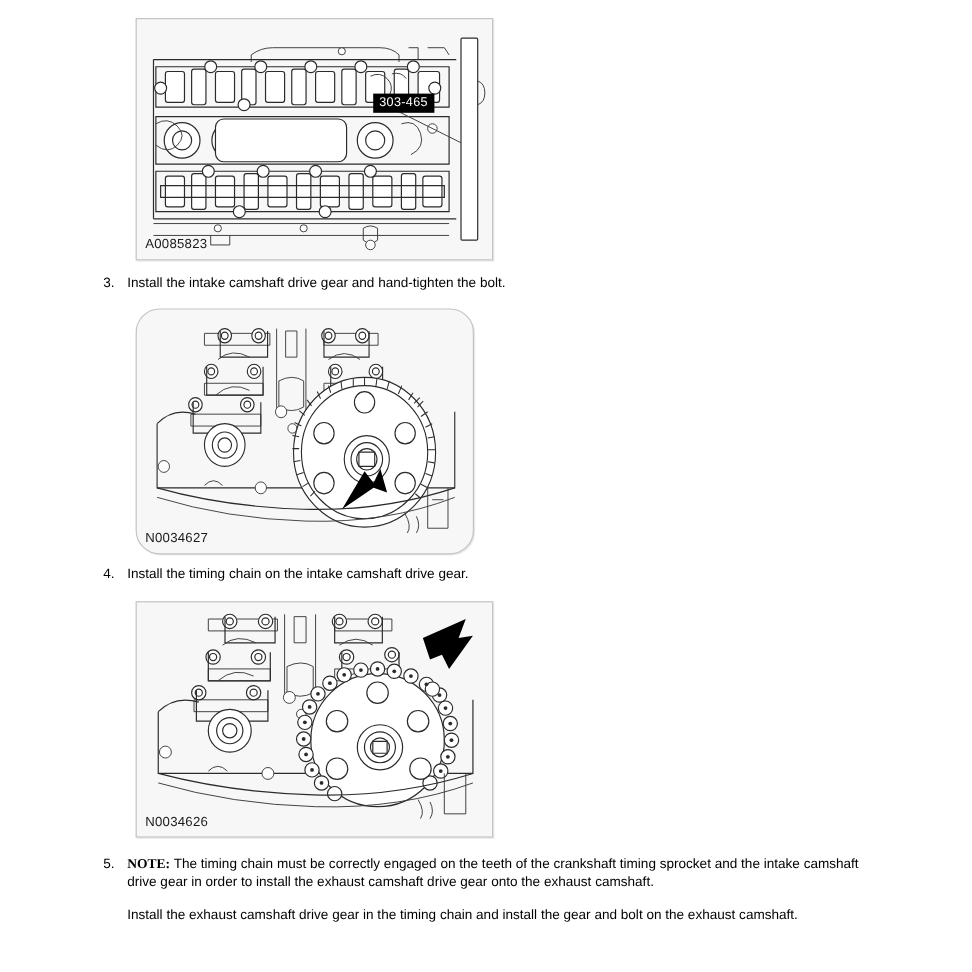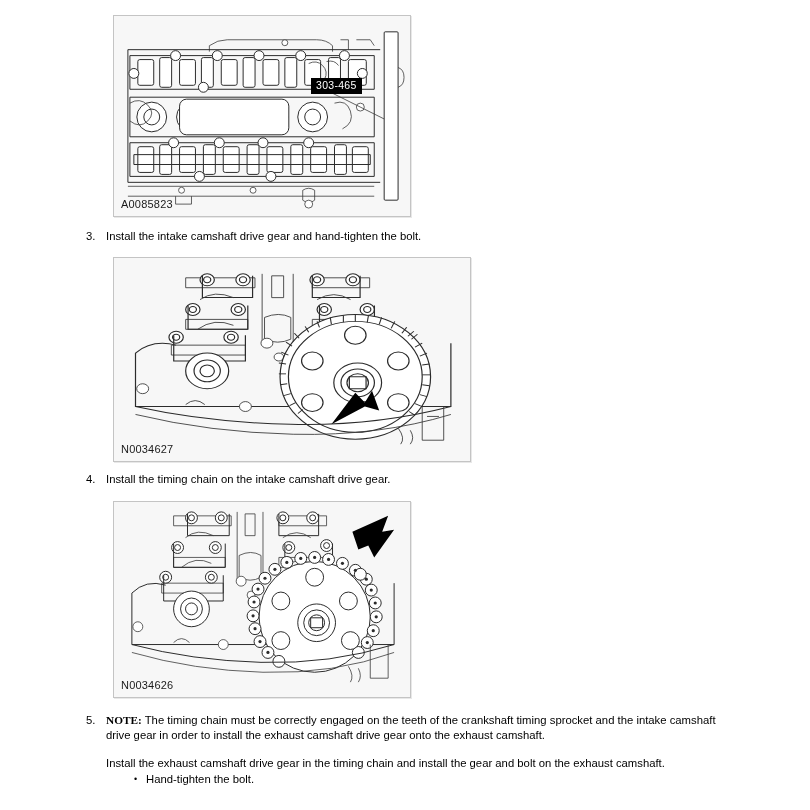--- a/index.html
+++ b/index.html
@@ -45,21 +45,21 @@
     position: absolute;
     left: 7px;
     bottom: 6px;
     font-size: 11px;
     letter-spacing: 0.2px;
     color: #1a1a1a;
     font-family: "Liberation Sans", sans-serif;
   }
 
   #figure-1 { left: 113px; top: 15px;  width: 298px; height: 202px; }
-  #figure-2 { left: 113px; top: 257px; width: 358px; height: 205px; }
+  #figure-2 { left: 113px; top: 257px; width: 282px; height: 205px; border-radius: 20px; }
   #figure-3 { left: 113px; top: 501px; width: 298px; height: 197px; text-align: center; }
 
   
   .step {
     position: absolute;
     font-size: 11.3px;
     line-height: 14.5px;
     color: #000;
   }
   .step .num {
@@ -493,19 +493,16 @@
     </div>
     <div class="fig-caption">N0034626</div>
   </div>
 
   <div class="step" id="step-5">
     <span class="num">5.</span>
     <span class="body">
       <span class="note-label">NOTE:</span><span> The timing chain must be correctly engaged on the teeth of the crankshaft timing sprocket and the intake camshaft drive gear in order to install the exhaust camshaft drive gear onto the exhaust camshaft.</span>
       <span class="para-gap"></span>
       <span>Install the exhaust camshaft drive gear in the timing chain and install the gear and bolt on the exhaust camshaft.</span>
-      <ul class="sub-list">
-        <li>Hand-tighten the bolt.</li>
-      </ul>
     </span>
   </div>
 
 </div>
 
 </body></html>

